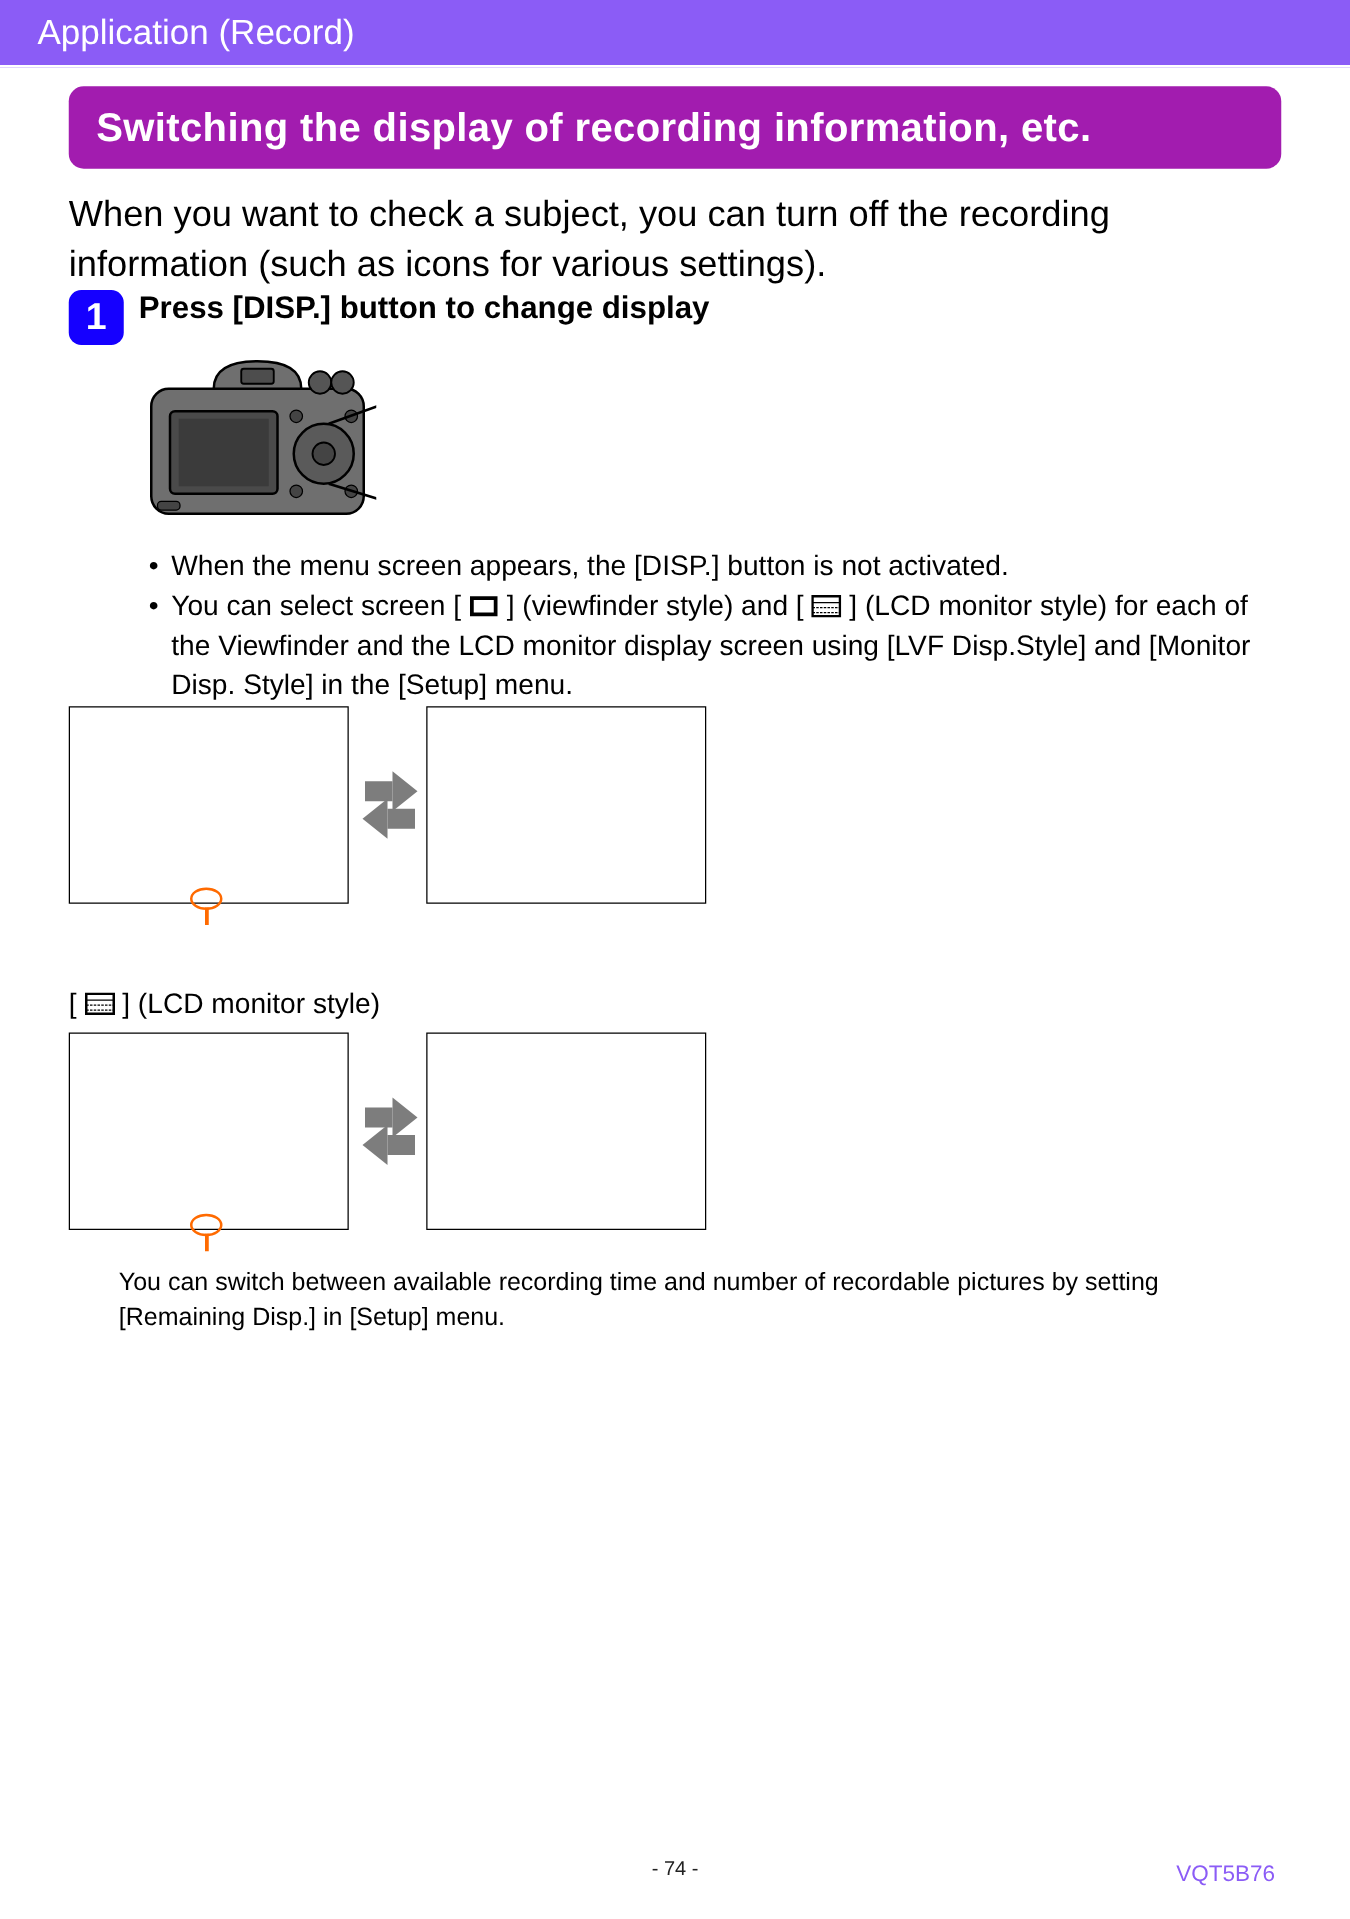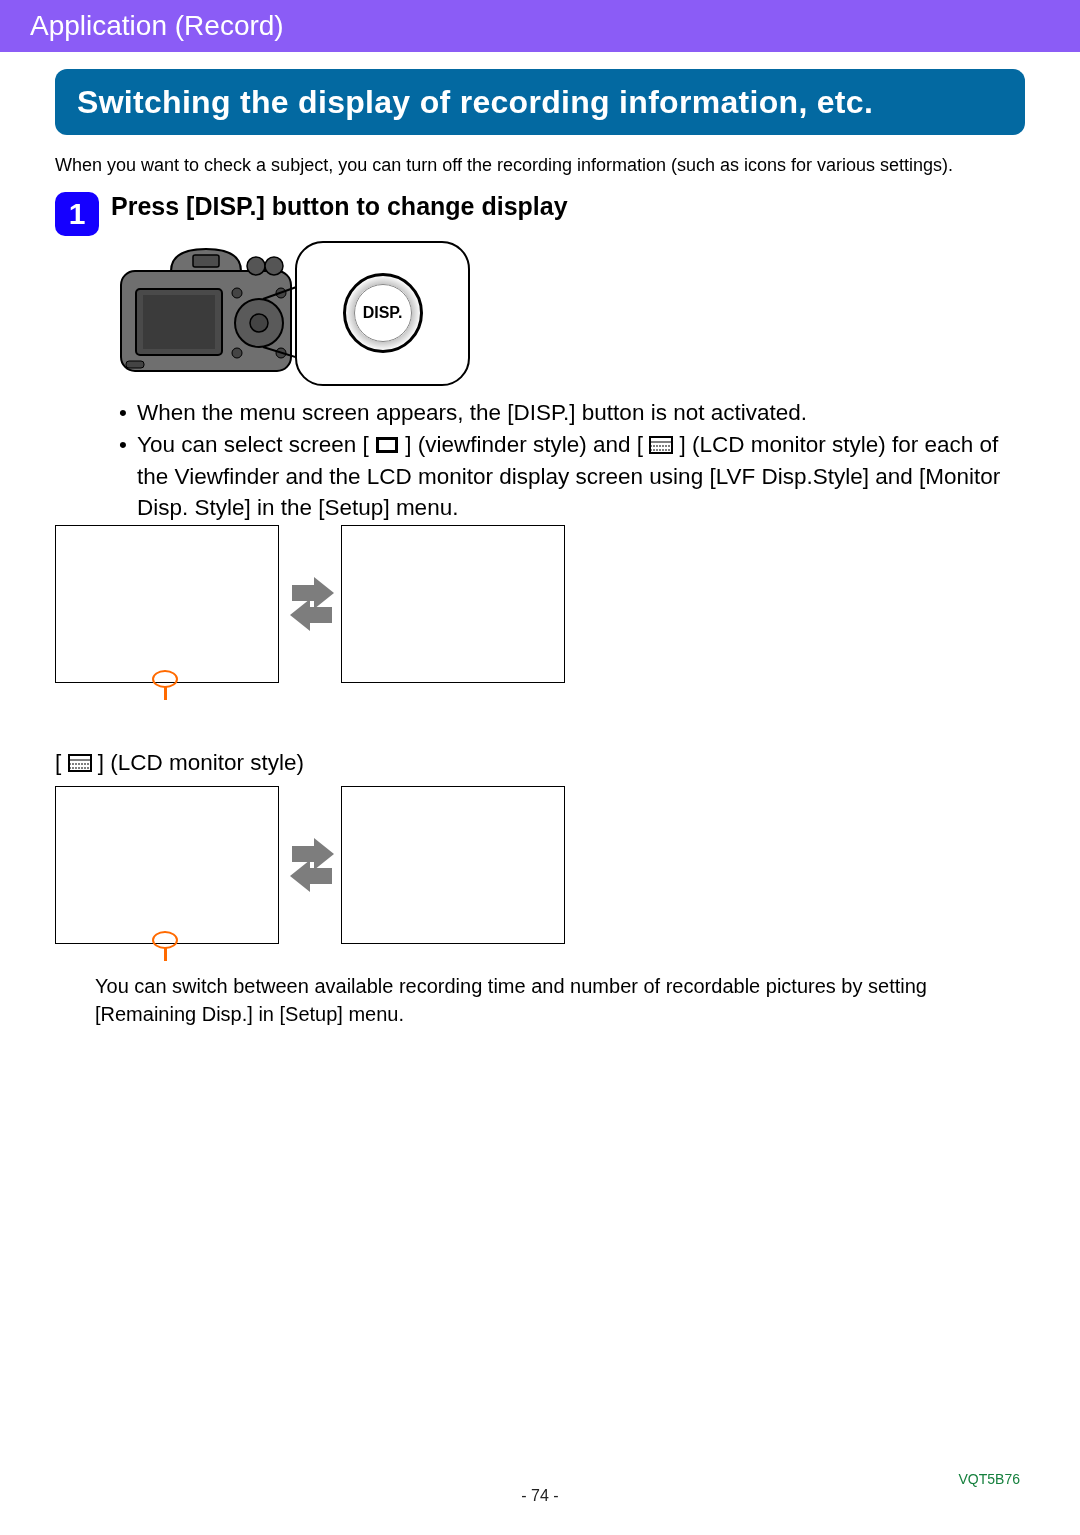--- a/index.html
+++ b/index.html
@@ -15,34 +15,34 @@
     background: #8b5cf6;
     color: #fff;
     font-size: 28px;
     padding: 10px 30px 10px 30px;
     border-bottom: 2px solid #fff;
   }
   .content {
     padding: 15px 55px 0 55px;
   }
   .title-block {
-    background: #0369a1;
+    background: #a21caf;
     color: #fff;
     font-size: 32px;
     font-weight: bold;
     border-radius: 12px;
     padding: 14px 22px 14px 22px;
     line-height: 1.2;
     margin-bottom: 18px;
     letter-spacing: 0.3px;
   }
   .intro {
-    font-size: 18px;
+    font-size: 29px;
     line-height: 1.35;
-    margin-bottom: 14px;
+    margin-bottom: 0;
   }
   .step-row {
     display: flex;
     align-items: flex-start;
     gap: 12px;
   }
   .step-badge {
     width: 44px;
     height: 44px;
     background: #1500ff;
@@ -189,24 +189,24 @@
   .page-footer {
     position: absolute;
     bottom: 30px;
     left: 0; right: 0;
     text-align: center;
     font-size: 16px;
     color: #222;
   }
   .doc-code {
     position: absolute;
-    bottom: 48px;
+    bottom: 25px;
     right: 60px;
-    font-size: 14px;
-    color: #15803d;
+    font-size: 18px;
+    color: #8b5cf6;
   }
   
   svg.vf { width: 24px; height: 18px; }
   svg.lcd { width: 24px; height: 18px; }
   svg.camera { width: 190px; height: 145px; }
 </style>
 </head>
 <body>
 
 <div class="header-bar">
@@ -242,25 +242,20 @@
           <circle cx="148" cy="82" r="24" fill="#5a5a5a" stroke="#000" stroke-width="2"></circle>
           <circle cx="148" cy="82" r="9" fill="#444" stroke="#000" stroke-width="1.5"></circle>
           <circle cx="126" cy="52" r="5" fill="#444" stroke="#000"></circle>
           <circle cx="170" cy="52" r="5" fill="#444" stroke="#000"></circle>
           <circle cx="126" cy="112" r="5" fill="#444" stroke="#000"></circle>
           <circle cx="170" cy="112" r="5" fill="#444" stroke="#000"></circle>
           <rect x="15" y="120" width="18" height="7" rx="3" fill="#444" stroke="#000"></rect>
           <line x1="152" y1="58" x2="230" y2="30" stroke="#000" stroke-width="2"></line>
           <line x1="152" y1="106" x2="230" y2="130" stroke="#000" stroke-width="2"></line>
         </svg>
-        <div class="disp-bubble">
-          <div class="disp-btn">
-            <div class="disp-btn-inner">DISP.</div>
-          </div>
-        </div>
       </div>
 
       <div class="bullets">
         <div class="bullet">
           <span class="dot">•</span>
           <span class="txt">When the menu screen appears, the [DISP.] button is not activated.</span>
         </div>
         <div class="bullet">
           <span class="dot">•</span>
           <span class="txt">

